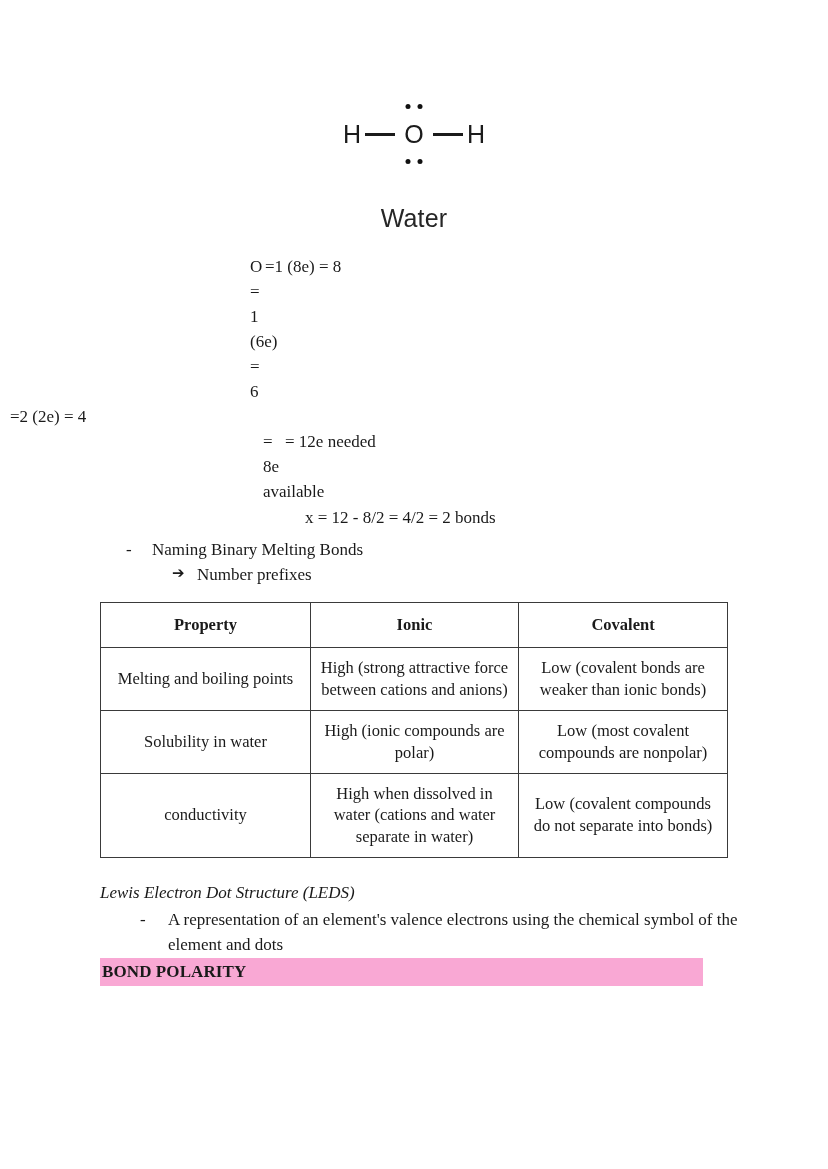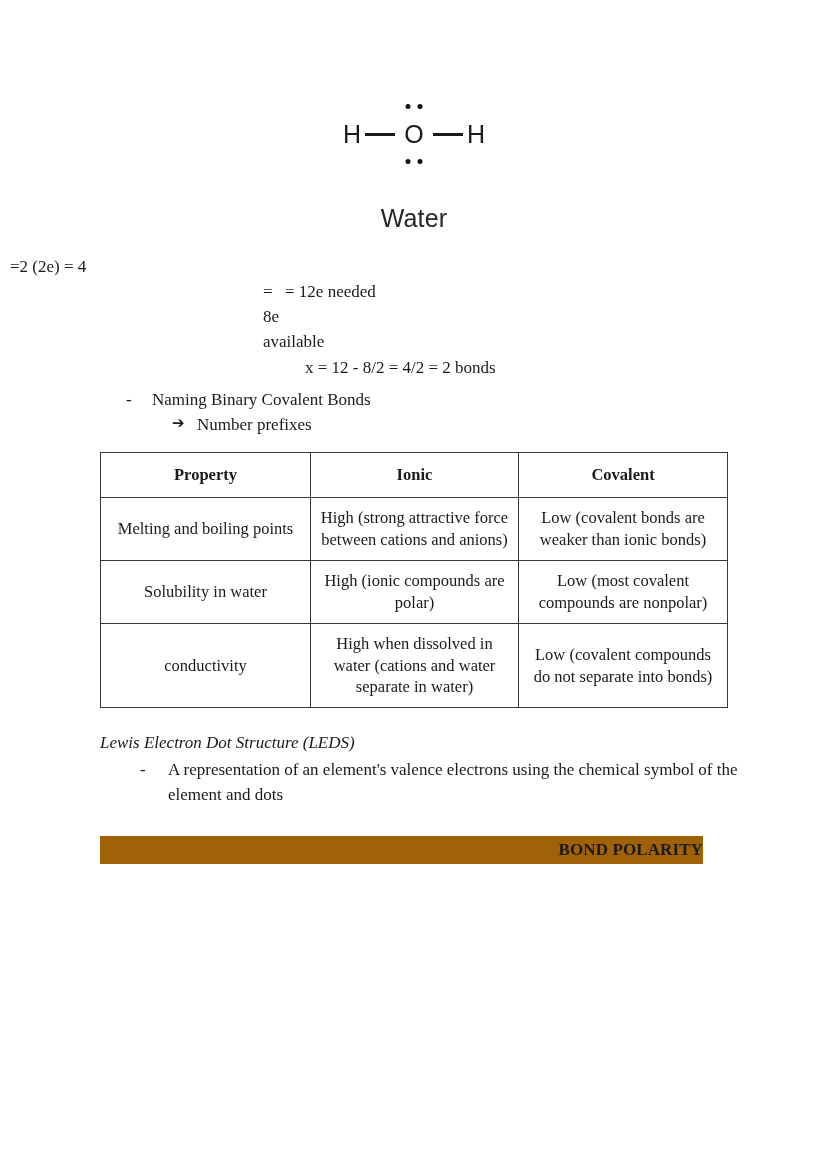--- a/index.html
+++ b/index.html
@@ -186,29 +186,27 @@
     line-height: 1.5;
     margin-top: 1px;
   }
   .li-dash2 .marker {
     width: 28px;
     flex: none;
   }
   .li-dash2 .txt { flex: 1; }
 
   .highlight-bar {
-    margin-top: 28px;
     margin-left: 100px;
     width: 601px;
-    background: #a16207;
+    background: #f9a8d4;
     font-weight: bold;
     font-size: 17px;
     padding: 4px 0 4px 2px;
     letter-spacing: 0.1px;
-    text-align: right;
   }
 </style>
 </head>
 <body>
 
 <div class="page">
 
   <div class="lewis-wrap">
     <div class="lewis">
       <span class="atom-h">H</span>
@@ -225,34 +223,38 @@
         </span>
       </span>
       <span class="bond"></span>
       <span class="atom-h">H</span>
     </div>
   </div>
 
   <div class="title">Water</div>
 
   <div class="calc">
+    <div class="calc-row r1">
+      <div class="calc-left">O = 1 (6e) = 6</div>
+      <div class="calc-right">=1 (8e) = 8</div>
+    </div>
     <div class="calc-row r2">
       <div class="calc-right">=2 (2e) = 4</div>
     </div>
     <div class="calc-row r3">
       <div class="calc-left">= 8e available</div>
       <div class="calc-right">= 12e needed</div>
     </div>
     <div class="calc-total">x = 12 - 8/2 = 4/2 = 2 bonds</div>
   </div>
 
   <div class="list-block">
     <div class="li-dash">
       <span class="marker">-</span>
-      <span>Naming Binary Covalent Bonds</span>
+      <span>Naming Binary Melting Bonds</span>
     </div>
     <div class="li-arrow">
       <span class="marker">➔</span>
       <span>Number prefixes</span>
     </div>
   </div>
 
   <div class="table-wrap">
     <table class="compare">
       <colgroup>

